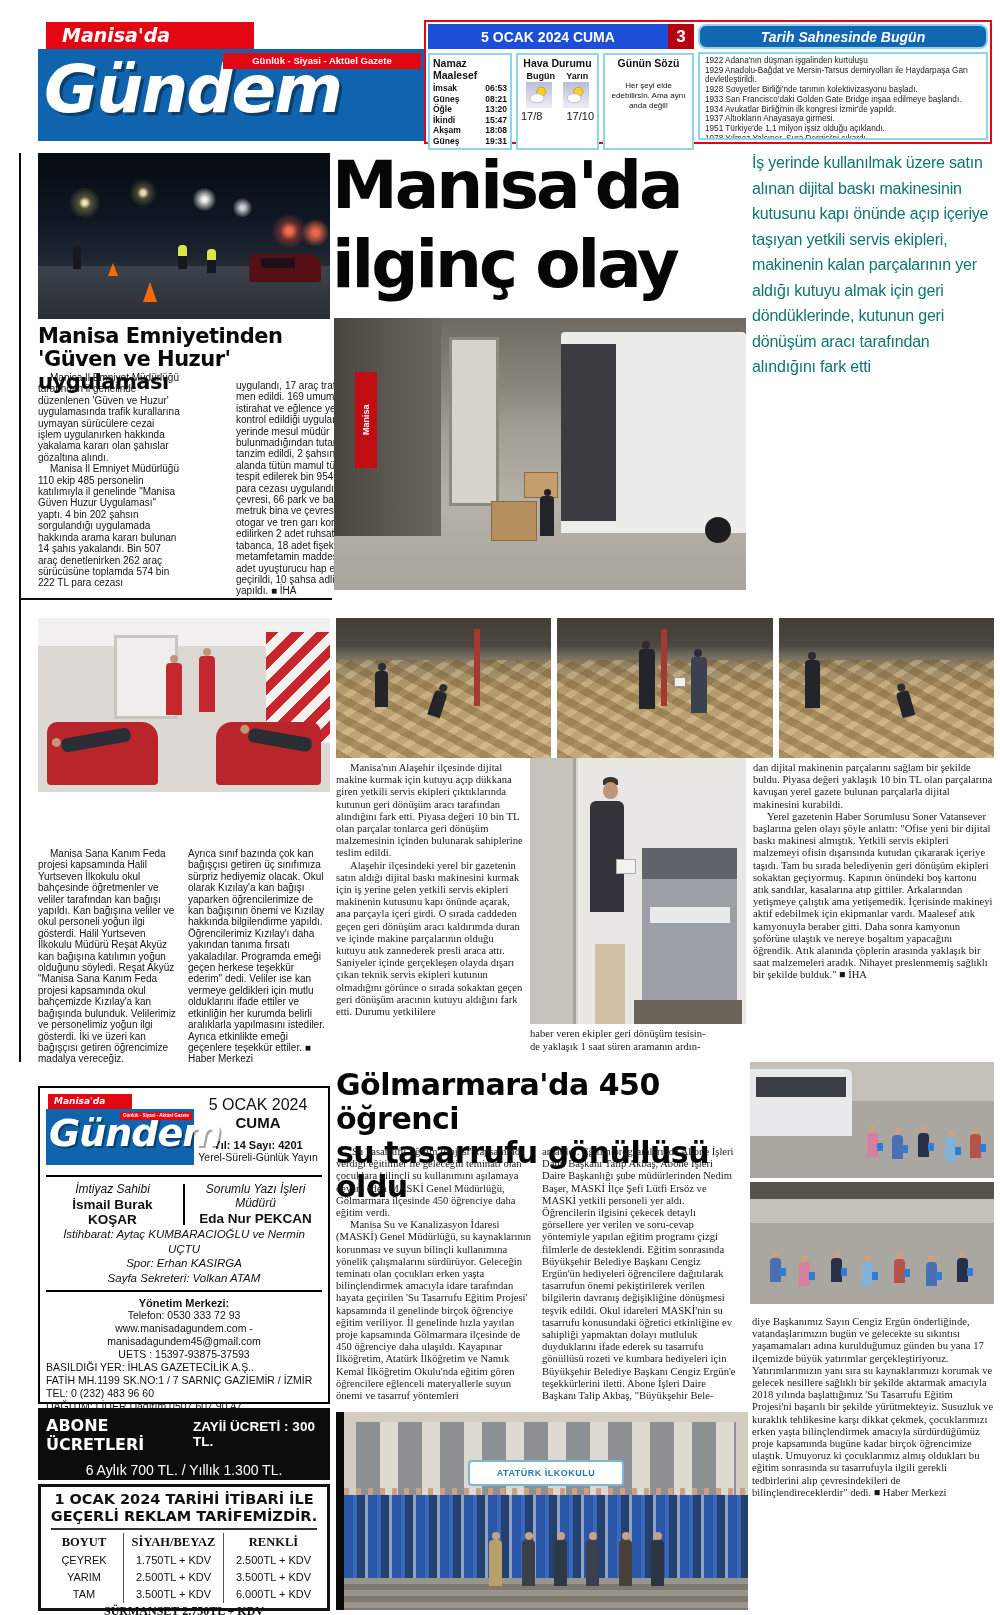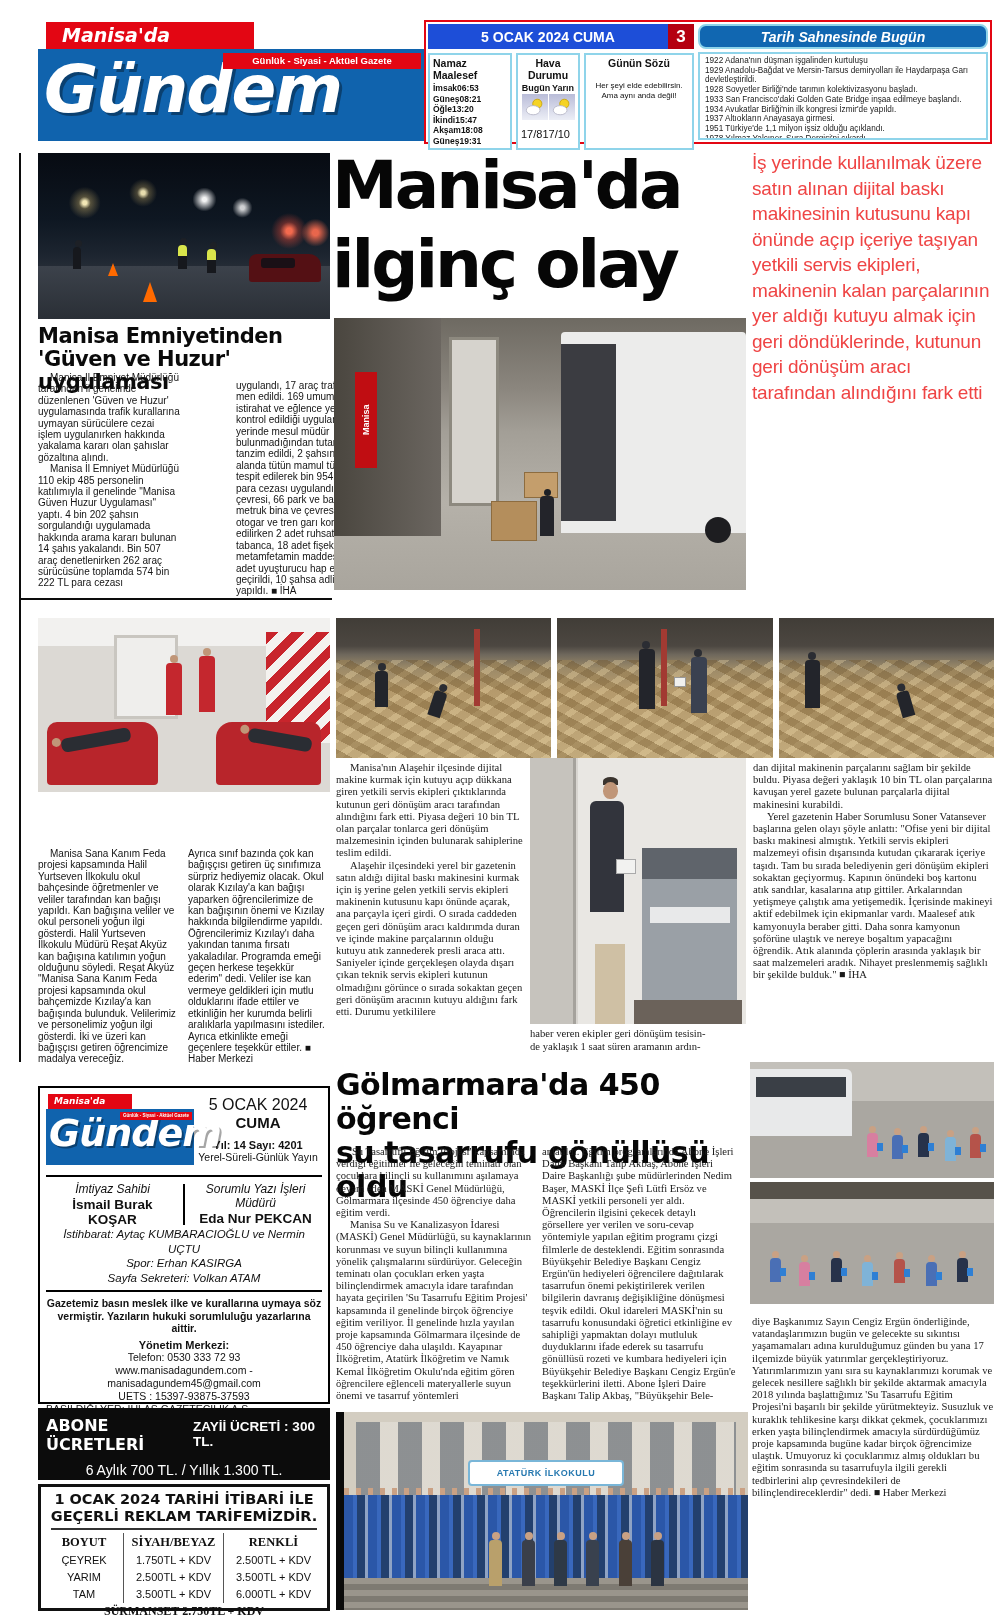--- a/index.html
+++ b/index.html
@@ -24,29 +24,29 @@
   #hdr{left:424px;top:20px;width:568px;height:124px;border:2px solid #e30613;box-sizing:border-box;
        display:flex;gap:4px;padding:2px;background:#fff;}
   #hdr-left{width:266px;display:flex;flex-direction:column;}
   #date-bar{height:25px;background:#1d4ed8;display:flex;align-items:center;}
   #date-text{flex:1;text-align:center;color:#fff;font-weight:bold;font-size:14px;}
   #page-num{width:26px;height:25px;background:#b50010;color:#fff;font-weight:bold;font-size:17px;
     display:flex;align-items:center;justify-content:center;}
   #panels{display:flex;gap:4px;margin-top:4px;flex:1;}
   .panel{border:2px solid #8fd4ea;background:#fff;box-sizing:border-box;padding:2px 3px;overflow:hidden;}
   #p-namaz{width:84px;}
-  #p-hava{width:64px;text-align:center;}
+  #p-hava{width:83px;text-align:center;}
   #p-soz{flex:1;text-align:center;}
   .ptitle{font-weight:bold;font-size:10.5px;margin-bottom:2px;}
-  .nrow{display:flex;justify-content:flex-start;font-weight:bold;font-size:8.5px;line-height:10.5px;}
+  .nrow{display:flex;justify-content:space-between;font-weight:bold;font-size:8.5px;line-height:10.5px;}
   #hava-days{display:flex;justify-content:space-around;font-size:9px;font-weight:bold;}
   #hava-icons{display:flex;justify-content:space-around;margin-top:1px;}
   .wicon{width:26px;height:26px;background:linear-gradient(180deg,#b9bcd8,#eceef6);display:flex;
     align-items:center;justify-content:center;}
-  #hava-temps{display:flex;justify-content:flex-start;font-size:11px;margin-top:8px;}
+  #hava-temps{display:flex;justify-content:space-between;font-size:11px;margin-top:2px;}
   #soz-text{font-size:8px;line-height:10px;margin-top:12px;}
   #hdr-right{flex:1;display:flex;flex-direction:column;}
   #tarih-title{height:25px;background:#1167b1;border:2px solid #8fd4ea;border-radius:8px;box-sizing:border-box;
     color:#fff;font-weight:bold;font-style:italic;font-size:14px;display:flex;align-items:center;justify-content:center;}
   #history-box{flex:1;border:2px solid #8fd4ea;margin-top:3px;padding:2px 5px;box-sizing:border-box;
     font-size:8.2px;line-height:9.7px;color:#222;overflow:hidden;}
 
   
   #vline{left:19px;top:153px;width:2px;height:909px;background:#0c0c0c;}
   #rule1{left:19px;top:598px;width:313px;height:2px;background:#0c0c0c;}
@@ -76,22 +76,22 @@
     letter-spacing:-.5px;color:#0a0a0a;font-family:"DejaVu Sans",sans-serif;}
   .bodycol{font-size:10px;line-height:11.4px;color:#141414;text-align:left;overflow:hidden;}
   .bodycol p{margin:0;text-indent:12px;}
   .bodycol p.noind{text-indent:0;}
   #a1-c1{left:38px;top:372px;width:142px;height:218px;}
   #a1-c2{left:188px;top:380px;width:142px;height:218px;margin-left:48px;}
 
   
   #headline{left:332px;top:146px;width:424px;font-family:"DejaVu Sans",sans-serif;font-weight:800;
     font-size:66px;line-height:79px;letter-spacing:-3px;color:#060606;}
-  #intro{left:752px;top:150px;width:244px;height:442px;font-size:19px;line-height:25.5px;
-    color:#ef4444;letter-spacing:-.2px;overflow:hidden;}
+  #intro{left:752px;top:150px;width:244px;height:442px;font-size:16px;line-height:25.5px;
+    color:#0f766e;letter-spacing:-.2px;overflow:hidden;}
   #ph-main{left:334px;top:318px;width:412px;height:272px;
     background:linear-gradient(180deg,#6e6a62 0%,#8b867e 26%,#a39f97 42%,#b5b1a9 68%,#a9a59d 100%);}
   #main-wall{position:absolute;left:0;top:0;width:26%;height:80%;background:linear-gradient(90deg,#474younger340,#6b6660);
     background:linear-gradient(90deg,#4a463f,#6b6660);}
   #main-sign{position:absolute;left:5%;top:20%;width:22px;height:96px;background:#c00d12;color:#fff;
     font-weight:bold;font-size:9px;writing-mode:vertical-rl;transform:rotate(180deg);text-align:center;line-height:22px;}
   #main-door{position:absolute;left:28%;top:7%;width:12%;height:62%;background:#d6d3cd;border:3px solid #8d897f;box-sizing:border-box;}
   #main-truck{position:absolute;right:0;top:5%;width:45%;height:74%;background:#ececeb;border-radius:4px 4px 0 0;}
   #main-truck::before{content:"";position:absolute;left:0;top:6%;width:30%;height:88%;background:#3b3c41;}
   #main-truck::after{content:"";position:absolute;right:8%;bottom:-10px;width:26px;height:26px;border-radius:50%;background:#1d1d20;}
@@ -434,21 +434,20 @@
       <div class="divv"></div>
       <div class="cell">
         <div class="role">Sorumlu Yazı İşleri Müdürü</div>
         <div class="oname">Eda Nur PEKCAN</div>
       </div>
     </div>
     <div class="staffline">İstihbarat: Aytaç KUMBARACIOĞLU ve Nermin UÇTU</div>
     <div class="staffline">Spor: Erhan KASIRGA</div>
     <div class="staffline">Sayfa Sekreteri: Volkan ATAM</div>
     <div class="imp-hr"></div>
-    <div id="imp-notice">Gazetemiz basın meslek ilke ve kurallarına uymaya söz vermiştir. Yazıların hukuki sorumluluğu yazarlarına aittir.</div>
     <div id="imp-yonetim">Yönetim Merkezi:</div>
     <div class="imp-c">Telefon: 0530 333 72 93</div>
     <div class="imp-c">www.manisadagundem.com - manisadagundem45@gmail.com</div>
     <div class="imp-c">UETS : 15397-93875-37593</div>
     <div class="imp-l">BASILDIĞI YER: İHLAS GAZETECİLİK A.Ş..</div>
     <div class="imp-l">FATİH MH.1199 SK.NO:1 / 7 SARNIÇ GAZİEMİR / İZMİR</div>
     <div class="imp-l">TEL: 0 (232) 483 96 60</div>
     <div class="imp-l">DAĞITIM: LİDER Dağıtım 0507 607 90 47</div>
   </div>
 

